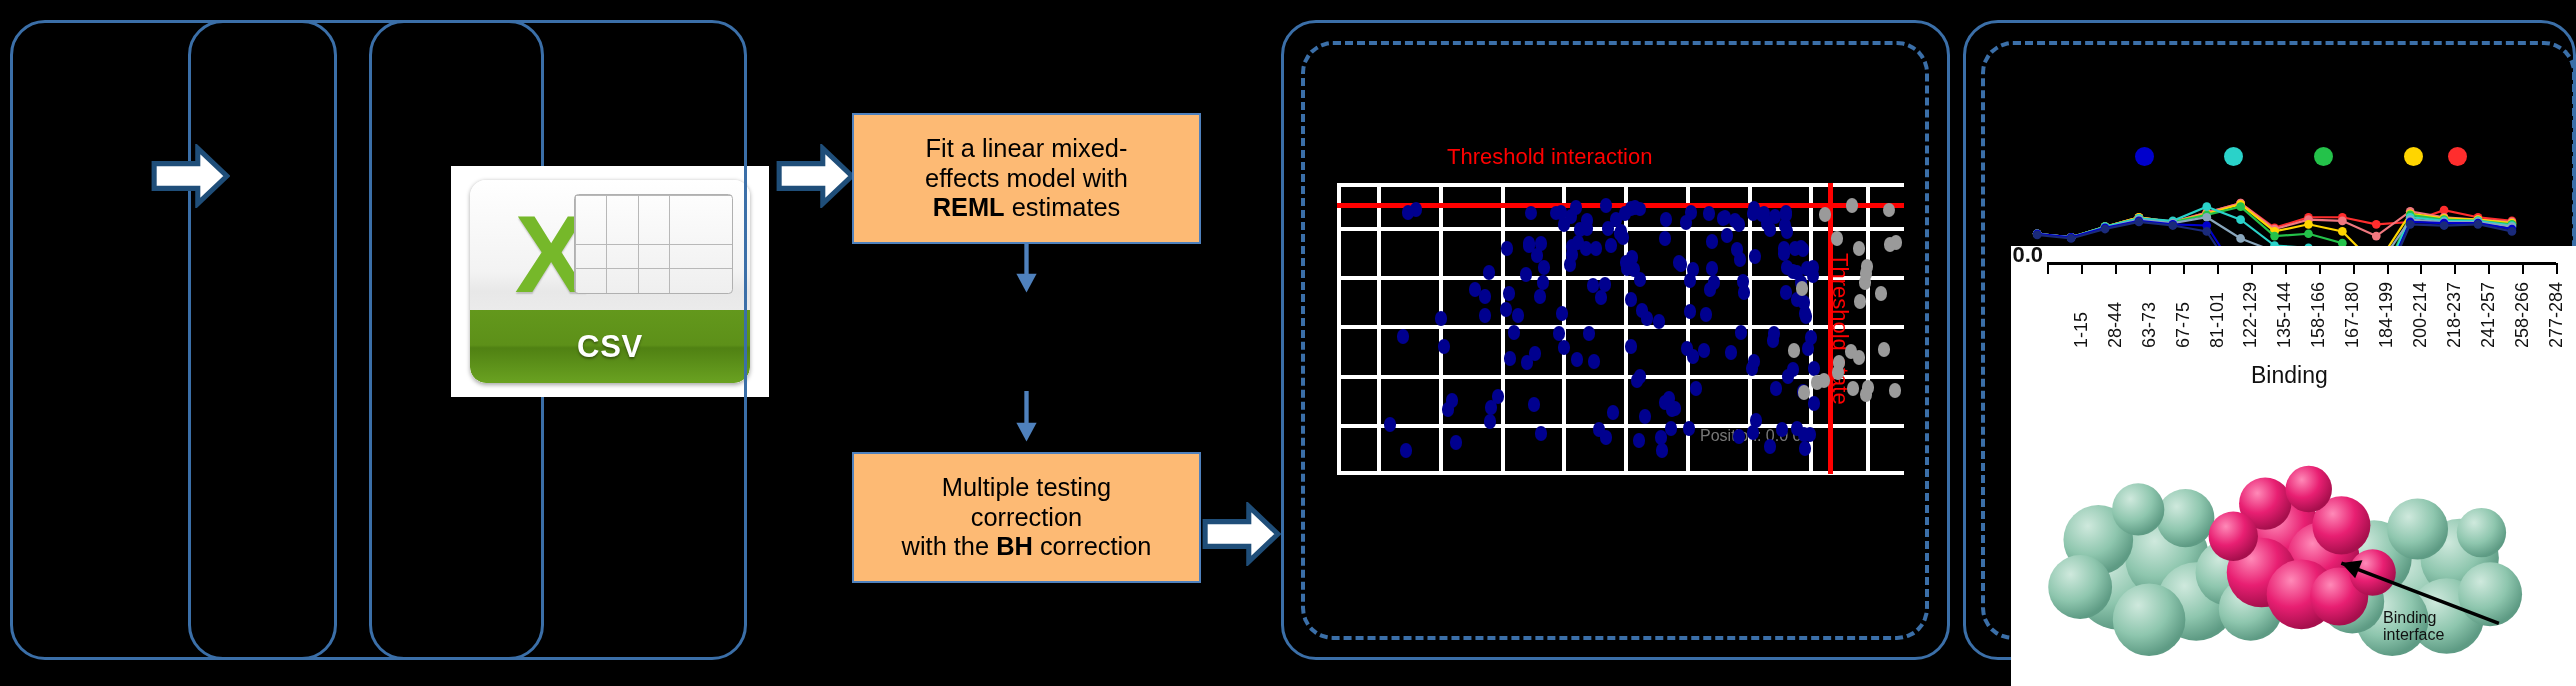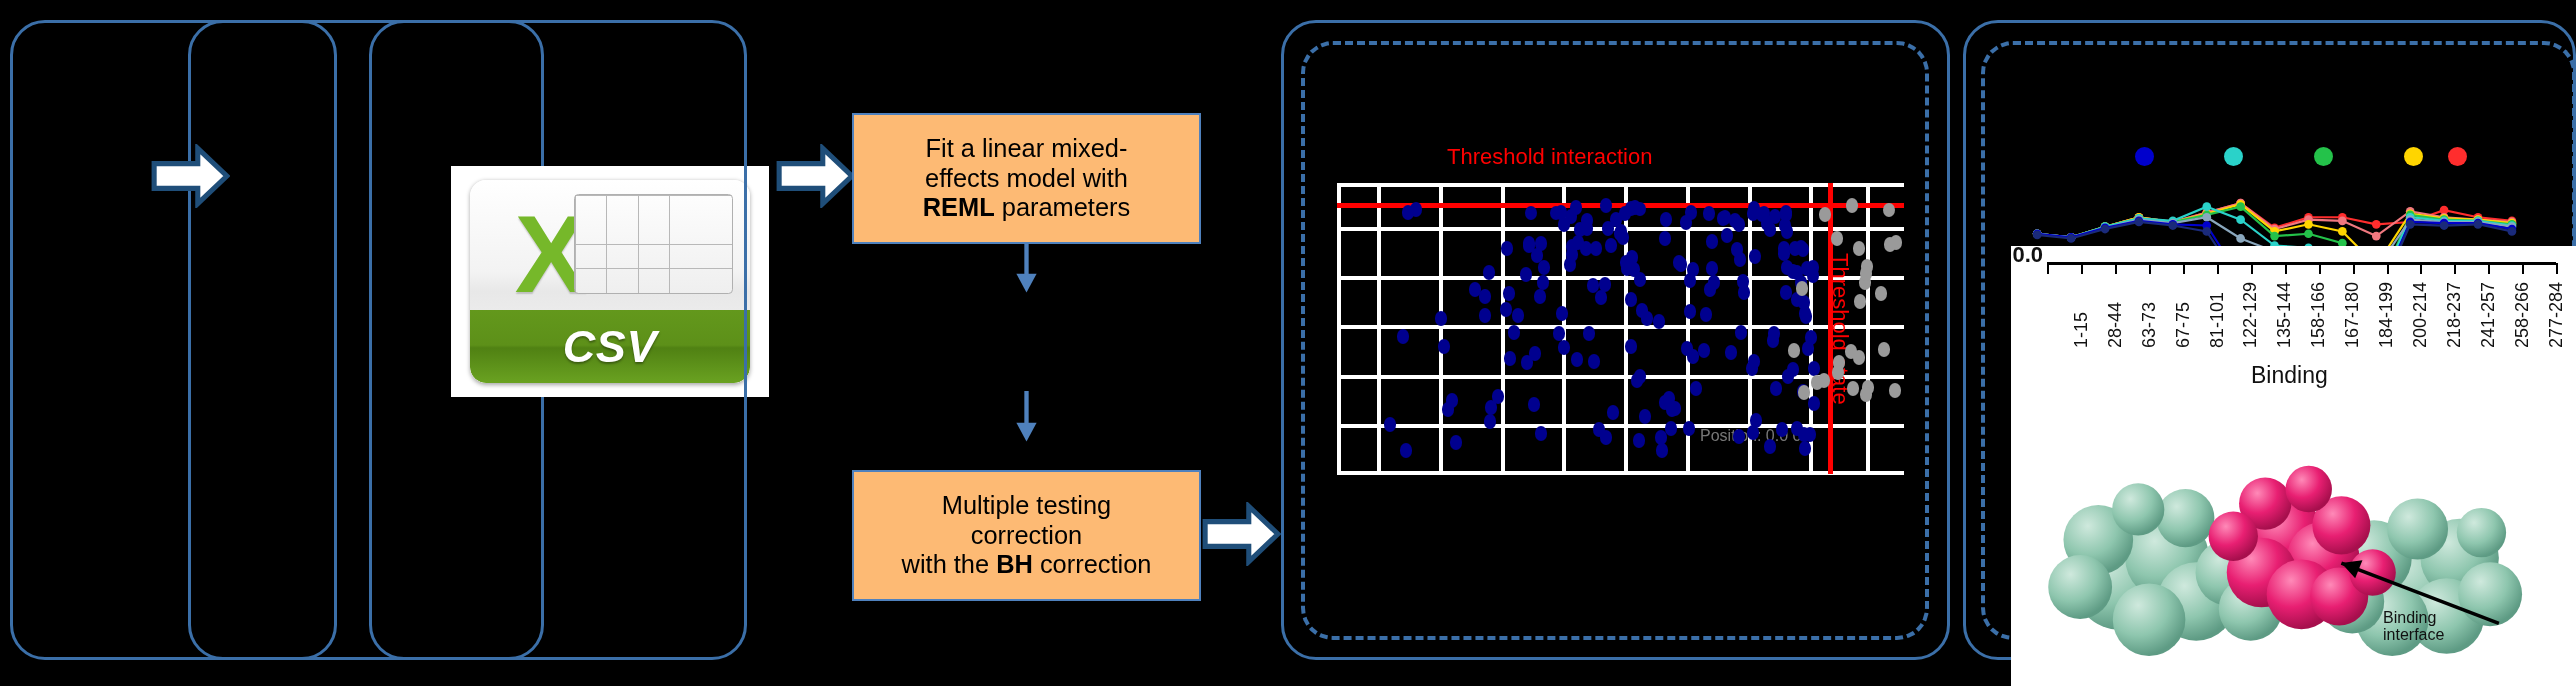--- a/index.html
+++ b/index.html
@@ -75,23 +75,22 @@
     display: flex; align-items: center; justify-content: center;
     text-shadow: 0 1.5px 1.5px rgba(0,0,0,.18);
   }
   .csv-band {
     position: absolute; left: 0; right: 0; bottom: 0; height: 36%;
     background: linear-gradient(180deg,#63981c 0%, #5d9019 48%, #508113 52%, #6aa221 100%);
     border-bottom-left-radius: 16px; border-bottom-right-radius: 16px;
     display: flex; align-items: center; justify-content: center;
   }
   .csv-band span {
-    color: #fff; font-weight: bold; font-size: 45px; letter-spacing: 0.7px;
+    color: #fff; font-weight: bold; font-size: 31px; letter-spacing: 0.7px;
     text-shadow: 0 1.5px 2.2px rgba(0,0,0,.35);
-    font-style: italic;
   }
 
   
   #scatter-fig { position: absolute; background: #000; overflow: hidden; }
   .scatter-plotarea { position: absolute; background: #000; }
   .gridlines { position: absolute; inset: 0; }
   .gl-v, .gl-h { position: absolute; background: #ffffff; }
   .gl-v { width: 3.6px; top: 0; bottom: 0; }
   .gl-h { height: 3.6px; left: 0; right: 0; }
   .red-h { position: absolute; height: 5.1px; background: #ff0000; left: 0; right: 0; }
@@ -160,40 +159,40 @@
   <div class="arrow" style="left:776px; top:144px; width:79px; height:64px;">
     <svg width="79" height="64" viewBox="0 0 108 88">
       <polygon points="4,27 64,27 64,6 104,44 64,82 64,61 4,61" fill="#ffffff" stroke="#1f4e79" stroke-width="7" stroke-linejoin="miter"></polygon>
     </svg>
   </div>
 
   <div class="procbox" style="left:852px; top:113px; width:349px; height:131px;">
     <div>
       <span>Fit a linear mixed-</span><br>
       <span>effects model with</span><br>
-      <b>REML</b><span> parameters</span>
+      <b>REML</b><span> estimates</span>
     </div>
   </div>
 
   <div class="arrow" style="left:1014px; top:242px; width:25px; height:52px;">
     <svg width="25" height="52" viewBox="0 0 34 72">
       <line x1="17" y1="0" x2="17" y2="48" stroke="#4f81bd" stroke-width="6"></line>
       <polygon points="3,44 31,44 17,70" fill="#4f81bd"></polygon>
     </svg>
   </div>
 
 
   <div class="arrow" style="left:1014px; top:391px; width:25px; height:52px;">
     <svg width="25" height="52" viewBox="0 0 34 72">
       <line x1="17" y1="0" x2="17" y2="48" stroke="#4f81bd" stroke-width="6"></line>
       <polygon points="3,44 31,44 17,70" fill="#4f81bd"></polygon>
     </svg>
   </div>
 
-  <div class="procbox" style="left:852px; top:470px; width:349px; height:131px;">
+  <div class="procbox" style="left:852px; top:452px; width:349px; height:131px;">
     <div>
       <span>Multiple testing</span><br>
       <span>correction</span><br>
       <span>with the </span><b>BH</b><span> correction</span>
     </div>
   </div>
 
   <div class="arrow" style="left:1202px; top:502px; width:79px; height:64px;">
     <svg width="79" height="64" viewBox="0 0 108 88">
       <polygon points="4,27 64,27 64,6 104,44 64,82 64,61 4,61" fill="#ffffff" stroke="#1f4e79" stroke-width="7" stroke-linejoin="miter"></polygon>

